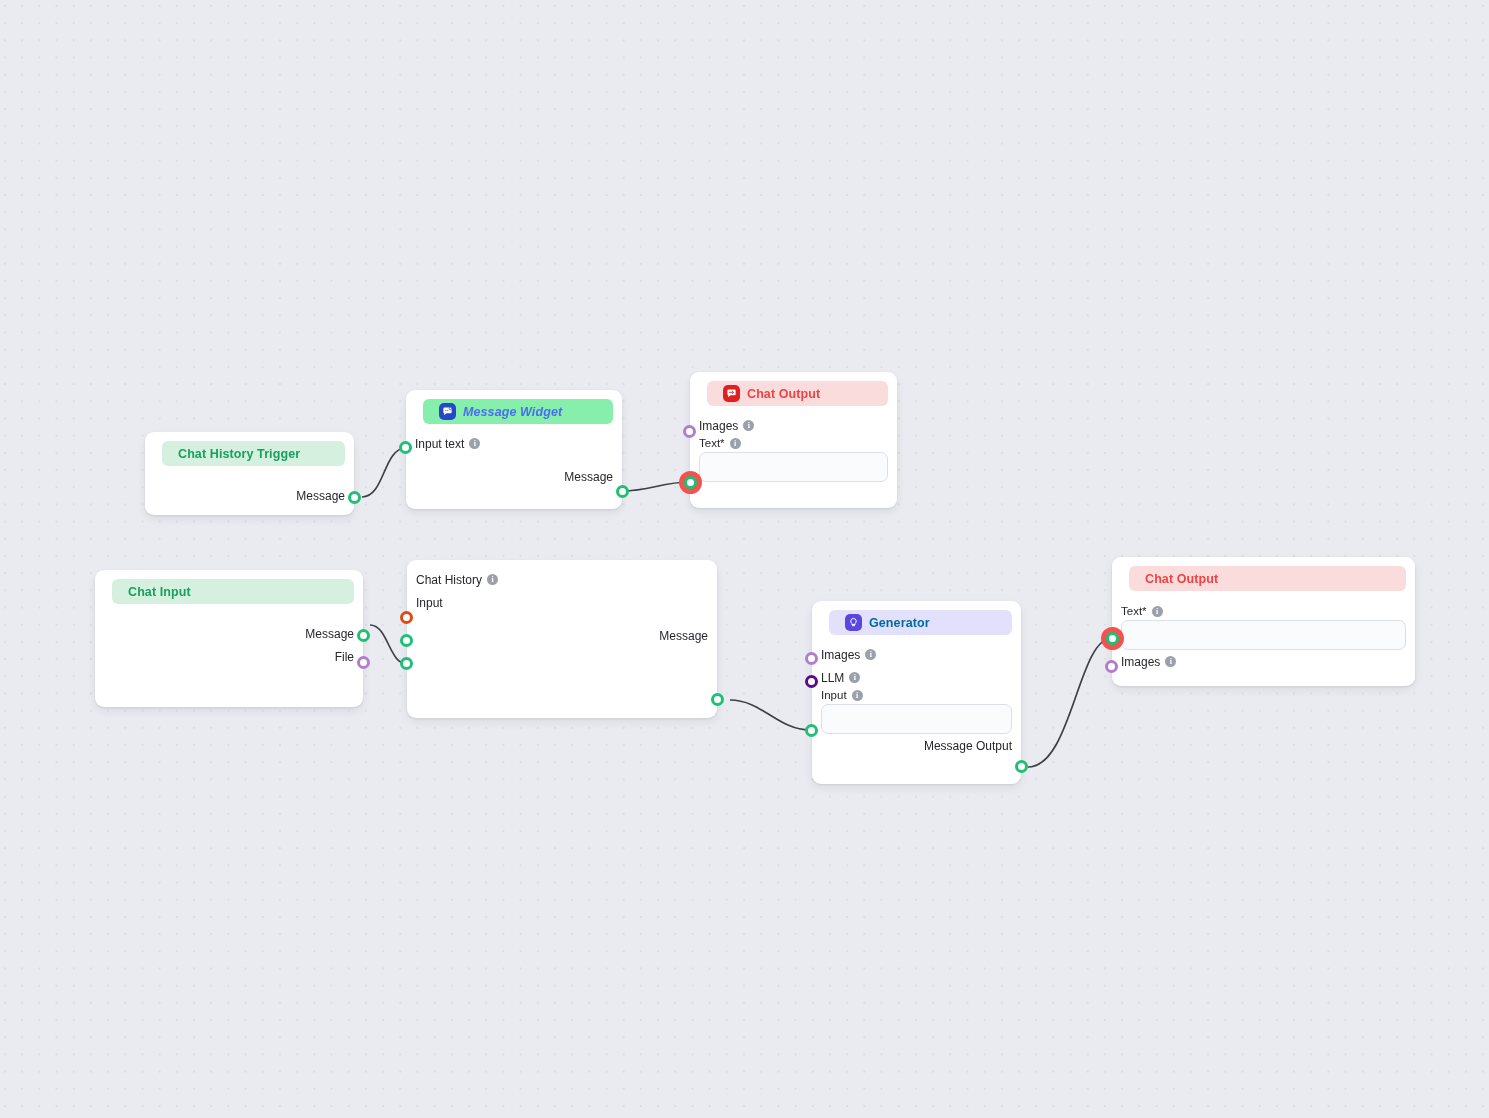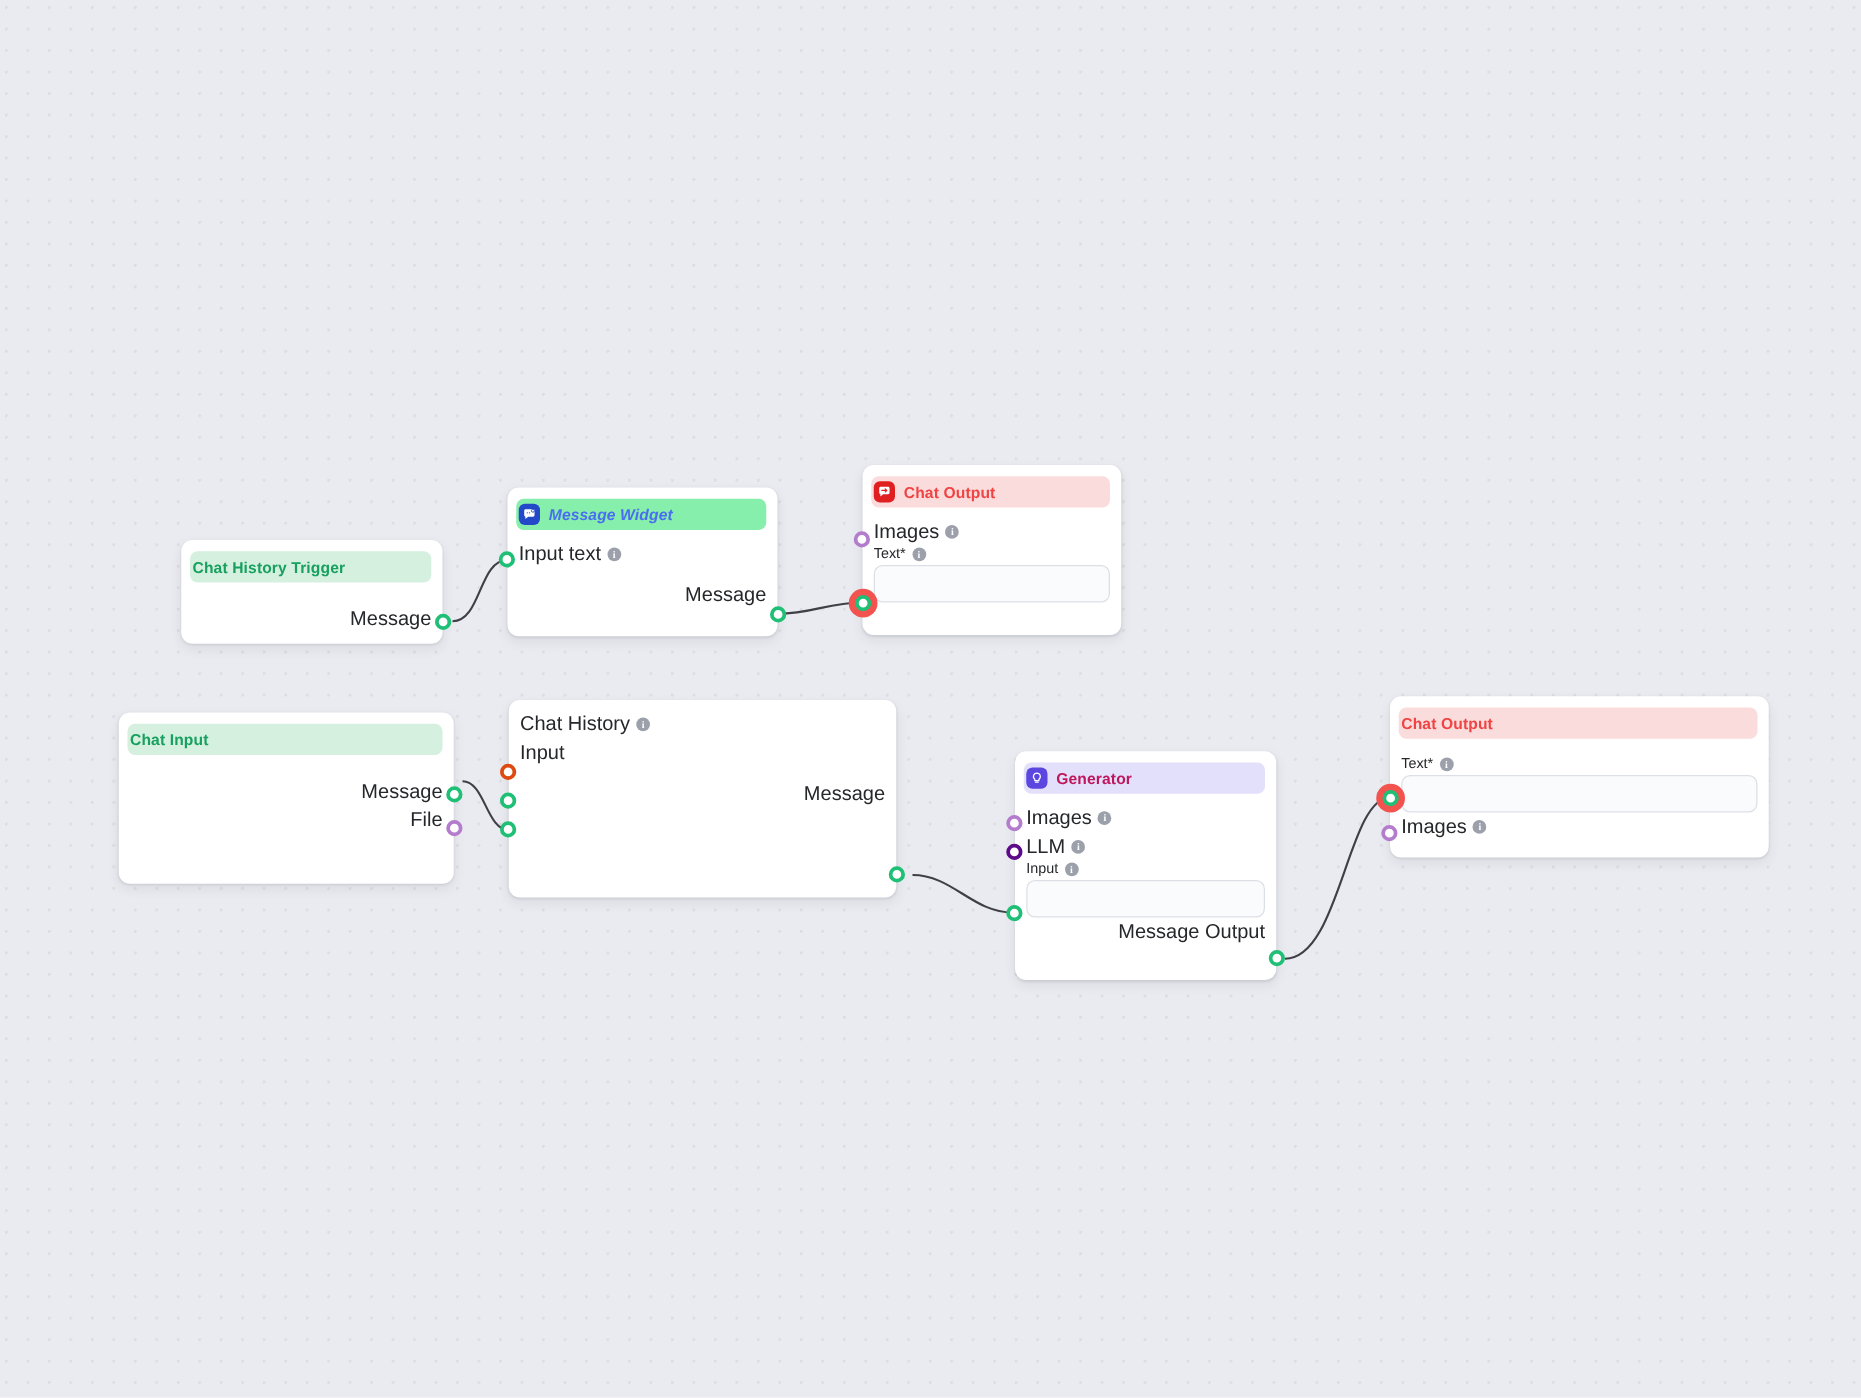--- a/index.html
+++ b/index.html
@@ -31,42 +31,42 @@
 
   
   .node {
     position: absolute;
     background: #ffffff;
     border-radius: 9px;
     box-shadow: 0 1px 2px rgba(16,24,40,.09), 0 4px 10px rgba(16,24,40,.07);
     z-index: 3;
   }
   .node-header {
-    margin: 9px 9px 0 7px;
+    margin: 9px 9px 0 17px;
     height: 25px;
     border-radius: 6px;
     display: flex;
     align-items: center;
     gap: 7px;
-    padding: 0 2px;
+    padding: 0 16px;
   }
   .node-title {
     font-size: 12.5px;
     font-weight: bold;
     letter-spacing: .1px;
     white-space: nowrap;
   }
   .hdr-green { background: #d6f0e0; }
   .hdr-green .node-title { color: #17a05f; }
   .hdr-blue  { background: #86efac; font-style: italic; }
   .hdr-blue  .node-title { color: #4a6ef0; }
   .hdr-red   { background: #fbdcdc; }
   .hdr-red   .node-title { color: #f04343; }
   .hdr-purple{ background: #e3e0fb; }
-  .hdr-purple .node-title { color: #be185d; }
+  .hdr-purple .node-title { color: #0369a1; }
 
   .node-body { position: relative; padding: 8px 9px 10px 9px; }
 
   
   .app-icon {
     width: 17px; height: 17px;
     border-radius: 5px;
     display: flex; align-items: center; justify-content: center;
     flex: 0 0 auto;
   }
@@ -78,21 +78,21 @@
   
   .row {
     position: relative;
     height: 23px;
     display: flex;
     align-items: center;
     gap: 5px;
   }
   .row.right { justify-content: flex-end; }
   .row-label {
-    font-size: 16px;
+    font-size: 12px;
     color: #26272b;
     white-space: nowrap;
   }
   .field-label {
     font-size: 11.5px;
     color: #26272b;
     display: flex; align-items: center; gap: 5px;
     margin-bottom: 3px;
   }
   .spacer { height: 10px; }

